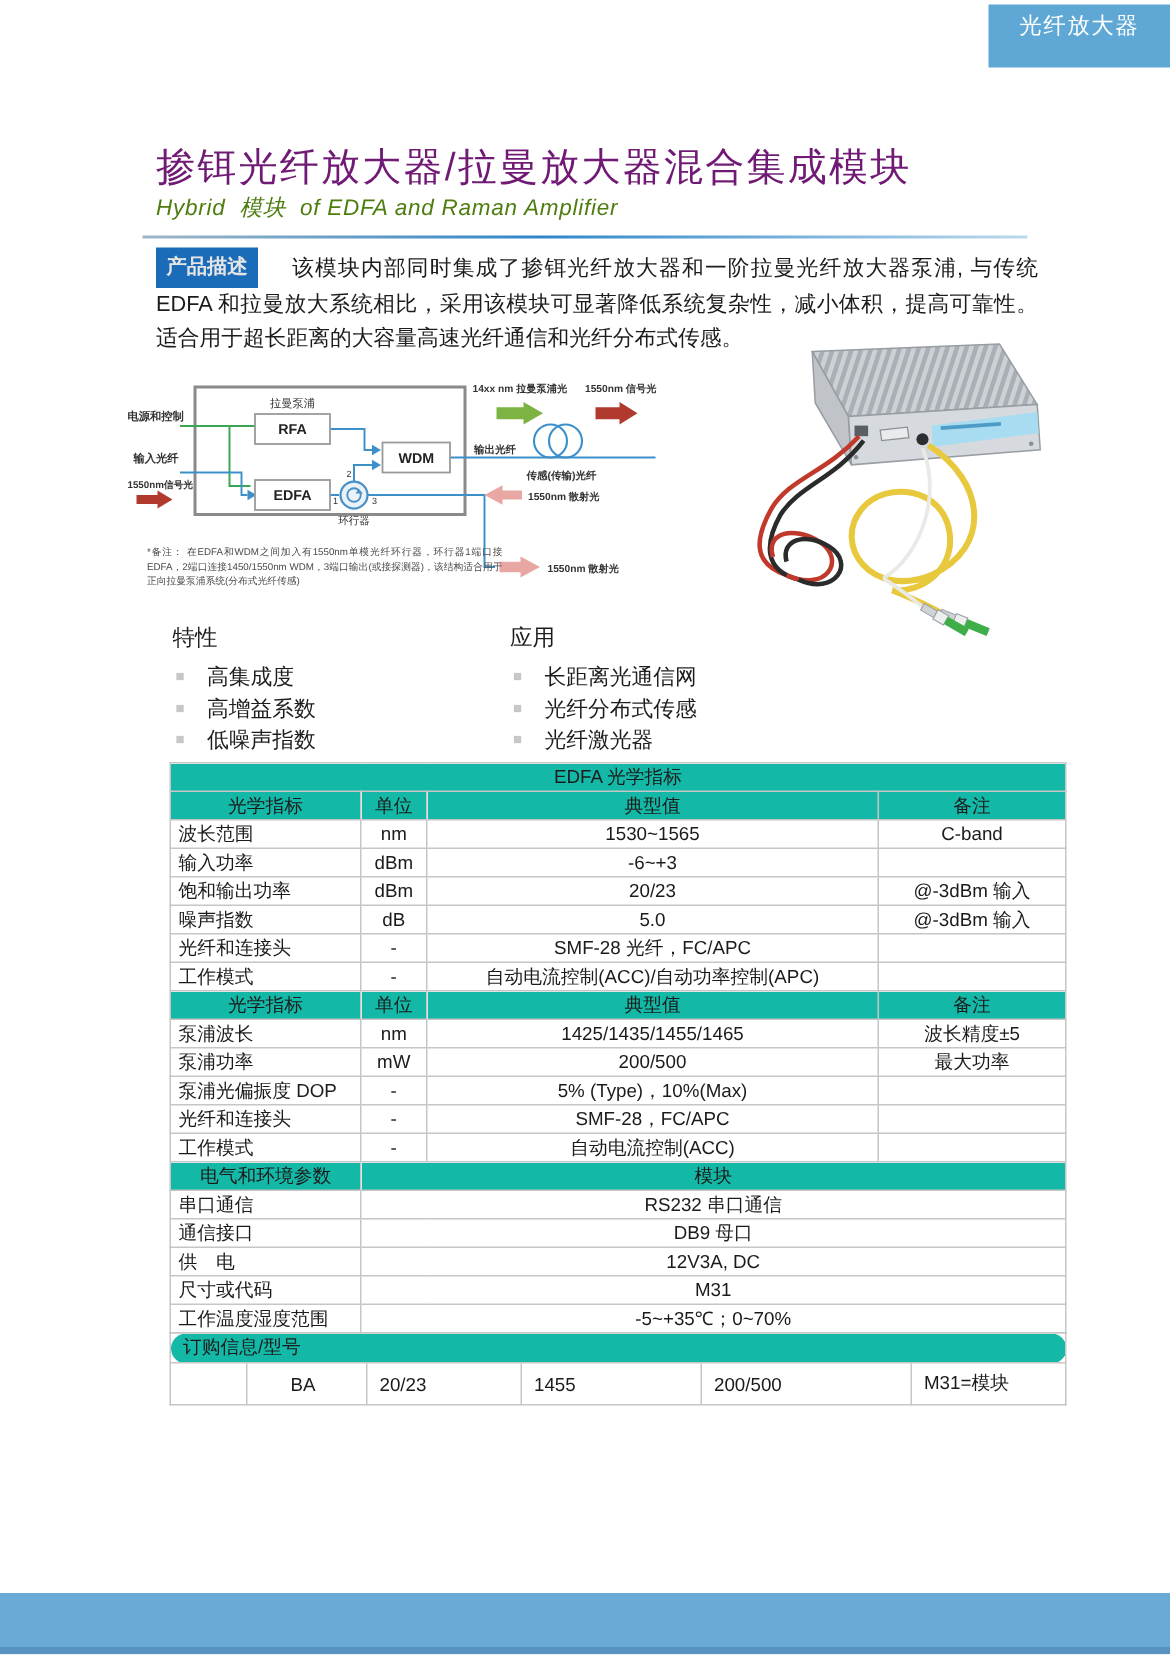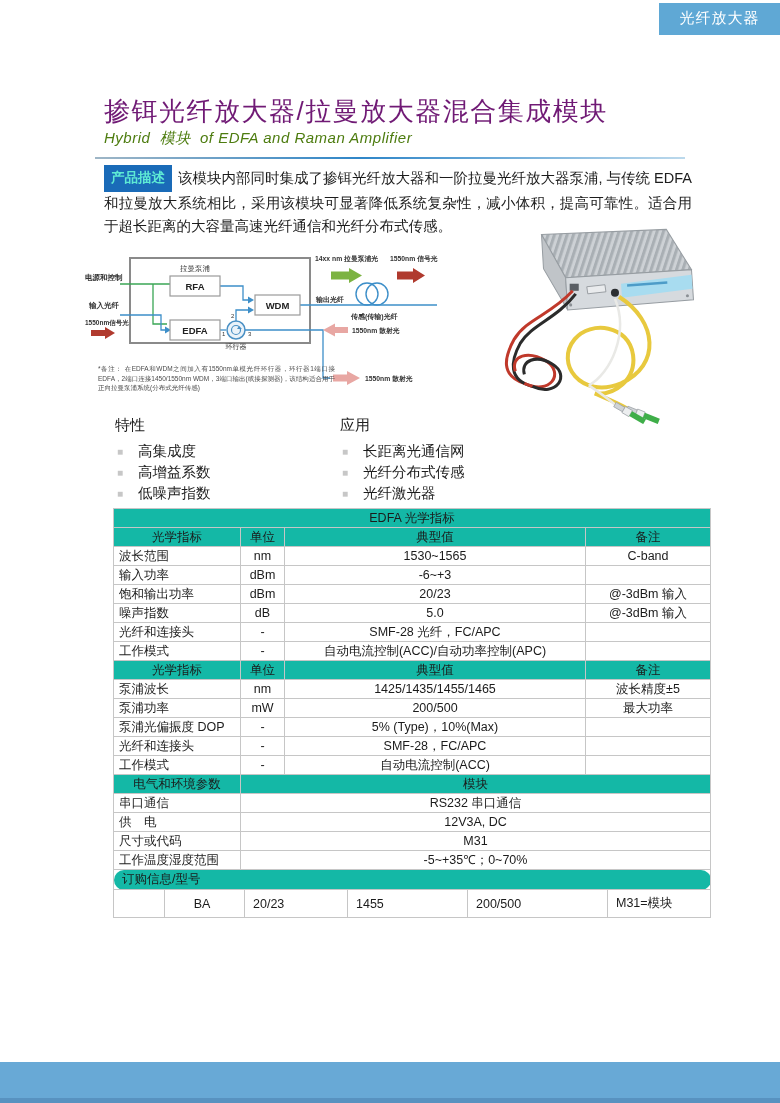--- a/index.html
+++ b/index.html
@@ -1,34 +1,34 @@
 <!DOCTYPE html>
 <html><head>
 <meta charset="utf-8">
 <style>
   html,body{margin:0;padding:0;background:#fff;}
   .page{position:relative;width:780px;height:1103px;background:#fff;overflow:hidden;
         font-family:"Liberation Sans",sans-serif;color:#1b1b1b;}
 
   
-  .corner-tab{position:absolute;top:3px;right:0;width:121px;height:32px;background:#5fa8d5;
+  .corner-tab{position:absolute;top:3px;right:0;width:121px;height:42px;background:#5fa8d5;
               color:#fff;font-size:15px;line-height:30px;text-align:center;letter-spacing:1px;}
 
   
   .title{position:absolute;left:104px;top:94px;font-size:26px;color:#701a75;letter-spacing:1.5px;white-space:nowrap;}
   .subtitle{position:absolute;left:104px;top:129px;font-size:15px;font-style:italic;color:#4d7c0f;
             letter-spacing:.5px;white-space:pre;}
   .rule{position:absolute;left:95px;top:157px;width:590px;height:2px;
         background:linear-gradient(to right,#9fb6c6,#2f86c8 45%,#bcd9ec);}
 
   
   .desc{position:absolute;left:104px;top:165px;width:588px;font-size:14.5px;line-height:23.5px;
         text-align:justify;color:#1c1c1c;}
-  .desc-badge{display:inline-block;background:#1a6bb8;color:#5eead4;font-size:13.5px;font-weight:bold;
-              padding:1px 7px 2px;margin-right:6px;vertical-align:1px;}
+  .desc-badge{display:inline-block;background:#1a6bb8;color:#e5e5e5;font-size:13.5px;font-weight:bold;
+              padding:1px 7px 2px;margin-right:22px;vertical-align:1px;}
 
   
   .diagram{position:absolute;left:85px;top:238px;width:360px;height:170px;}
   .diagram-note{position:absolute;left:98px;top:364px;width:237px;font-size:6.5px;line-height:9.5px;
                 color:#4a4a4a;text-align:justify;}
   .photo{position:absolute;left:468px;top:222px;width:302px;height:202px;}
 
   
   .feat{position:absolute;top:416px;}
   .feat.features{left:113px;width:200px;}
@@ -308,20 +308,24 @@
         <td></td>
       </tr>
 
       <tr class="shaded">
         <td>电气和环境参数</td>
         <td colspan="3">模块</td>
       </tr>
       <tr>
         <td class="l">串口通信</td>
         <td colspan="3">RS232 串口通信</td>
+      </tr>
+      <tr>
+        <td class="l">通信接口</td>
+        <td colspan="3">DB9  母口</td>
       </tr>
       <tr>
         <td class="l">供　电</td>
         <td colspan="3">12V3A, DC</td>
       </tr>
       <tr>
         <td class="l">尺寸或代码</td>
         <td colspan="3">M31</td>
       </tr>
       <tr>

